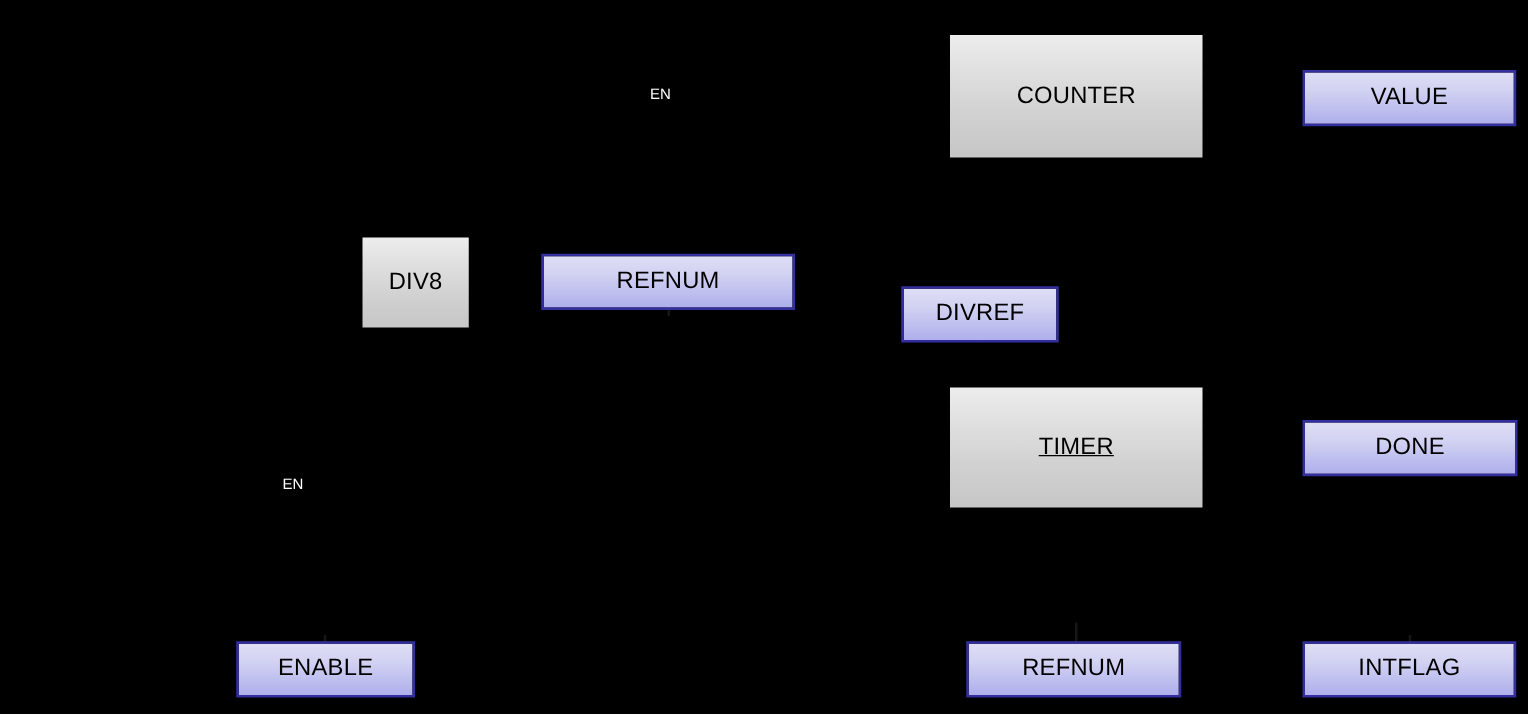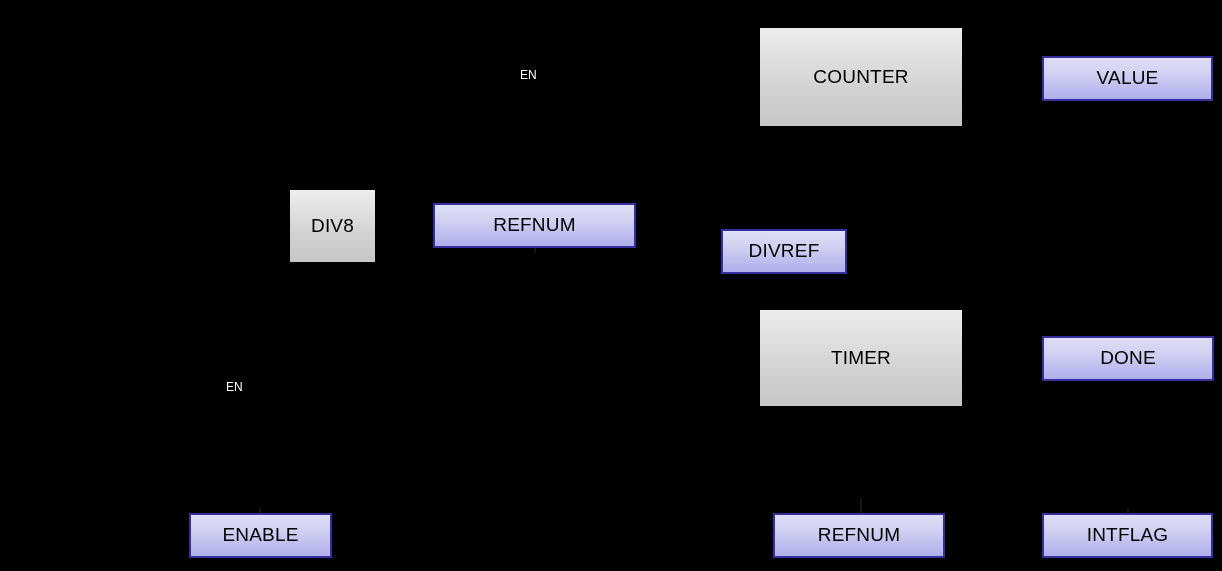--- a/index.html
+++ b/index.html
@@ -91,21 +91,21 @@
   </div>
 
   <div class="node port" style="left:433px; top:203px; width:203px; height:45px;">
     <span class="node-label">REFNUM</span>
   </div>
 
   <div class="node port" style="left:721px; top:229px; width:126px; height:45px;">
     <span class="node-label">DIVREF</span>
   </div>
 
-  <div class="node block" style="left:760px; top:310px; width:202px; height:96px;">
+  <div class="node block" style="left:760px; top:310px; width:202px; height:96px;text-decoration:underline;">
     <span class="node-label">TIMER</span>
   </div>
 
   <div class="node port" style="left:1042px; top:336px; width:172px; height:45px;">
     <span class="node-label">DONE</span>
   </div>
 
   <div class="node port" style="left:773px; top:513px; width:172px; height:45px;">
     <span class="node-label">REFNUM</span>
   </div>

